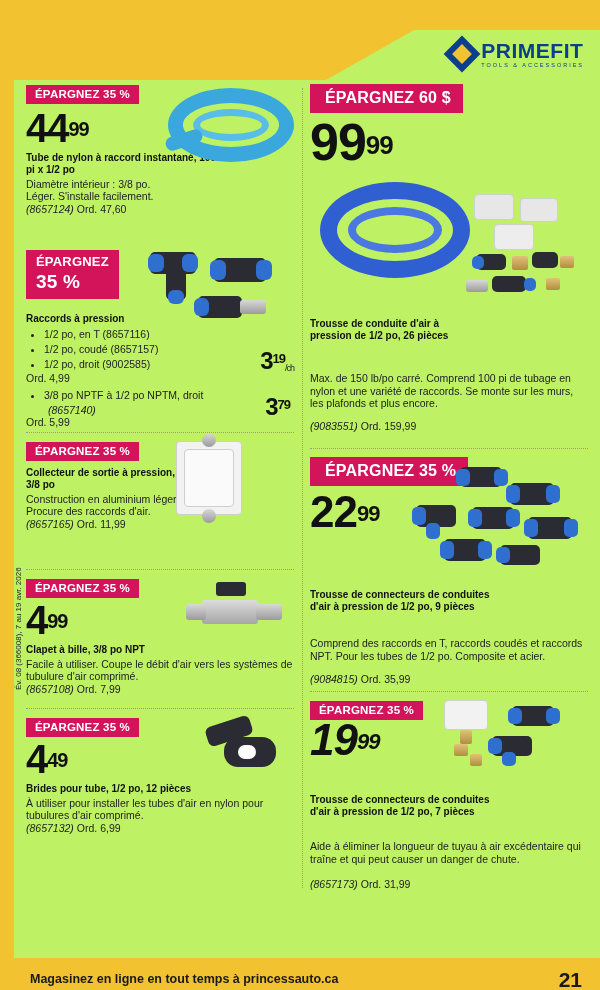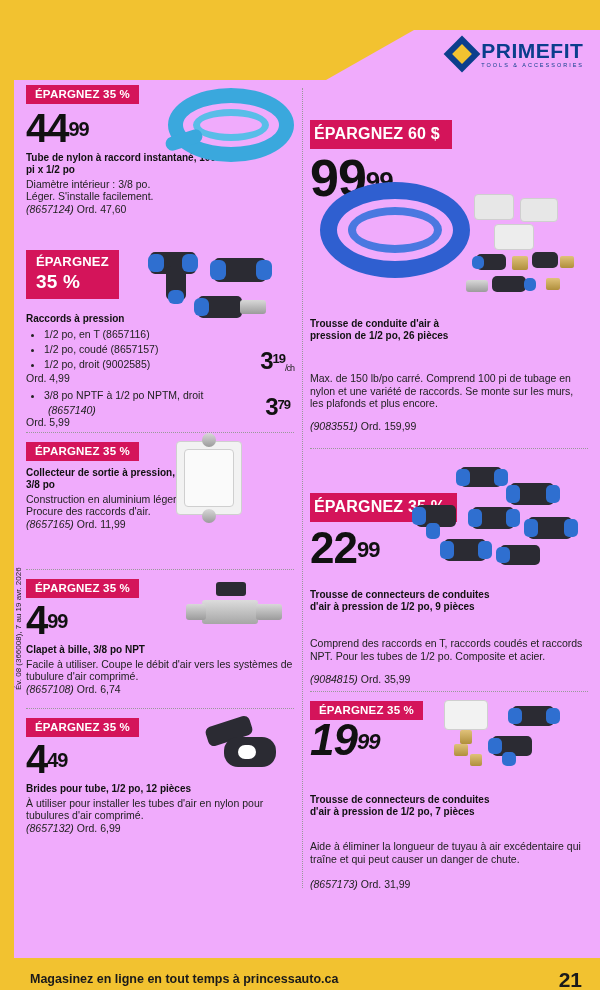--- a/index.html
+++ b/index.html
@@ -8,21 +8,21 @@
     width: 600px; height: 990px;
     background: #ffffff;
     font-family: "Liberation Sans", sans-serif;
     position: relative;
     overflow: hidden;
   }
   .page {
     position: absolute;
     left: 0; top: 0;
     width: 600px; height: 990px;
-    background: #f0abfc;
+    background: #bef264;
   }
   
   .spine {
     position: absolute;
     left: 0; top: 0;
     width: 14px; height: 990px;
     background: #f2c230;
   }
   
   .topband {
@@ -119,22 +119,21 @@
     display: inline-block;
     background: #d4145a;
     color: #fff;
     font-weight: bold;
     padding: 3px 9px 4px 9px;
     font-size: 11.5px;
     letter-spacing: .2px;
   }
   .badge.big {
     font-size: 16px;
-    padding: 5px 12px 6px 4px;
-    margin-top: 36px;
+    padding: 5px 12px 6px 15px;
   }
   .badge.block2 {
     font-size: 13px;
     padding: 4px 10px 5px 10px;
     line-height: 1.25;
   }
   .badge.block2 .l2 { font-size: 19px; display: block; }
 
   
   .price {
@@ -363,21 +362,21 @@
         <div class="fit-metal" style="left:70px; top:30px; width:26px; height:16px;"></div>
       </div>
       <div class="badge">ÉPARGNEZ 35 %</div>
       <div class="price" style="margin-top:4px;">
         <span class="int">4</span><span class="cents">99</span>
       </div>
       <div class="title">Clapet à bille, 3/8 po NPT</div>
       <div class="desc">Facile à utiliser. Coupe le débit d'air vers les systèmes de tubulure d'air comprimé.</div>
       <div class="ord">
         <span class="italic">(8657108)</span>
-        <span>Ord. 6,74</span>
+        <span>Ord. 7,99</span>
       </div>
     </div>
 
     <div class="dotted-h"></div>
 
     <div class="row" style="height:120px;">
       <div class="img" style="left:170px; top:-2px; width:100px; height:62px;">
         <div class="clamp" style="left:10px; top:6px; width:46px; height:20px; transform:rotate(-18deg);"></div>
         <div class="clamp" style="left:28px; top:22px; width:52px; height:30px; border-radius:14px;"></div>
         <div style="position:absolute; left:42px; top:30px; width:18px; height:14px; background:#fff; border-radius:8px;"></div>

